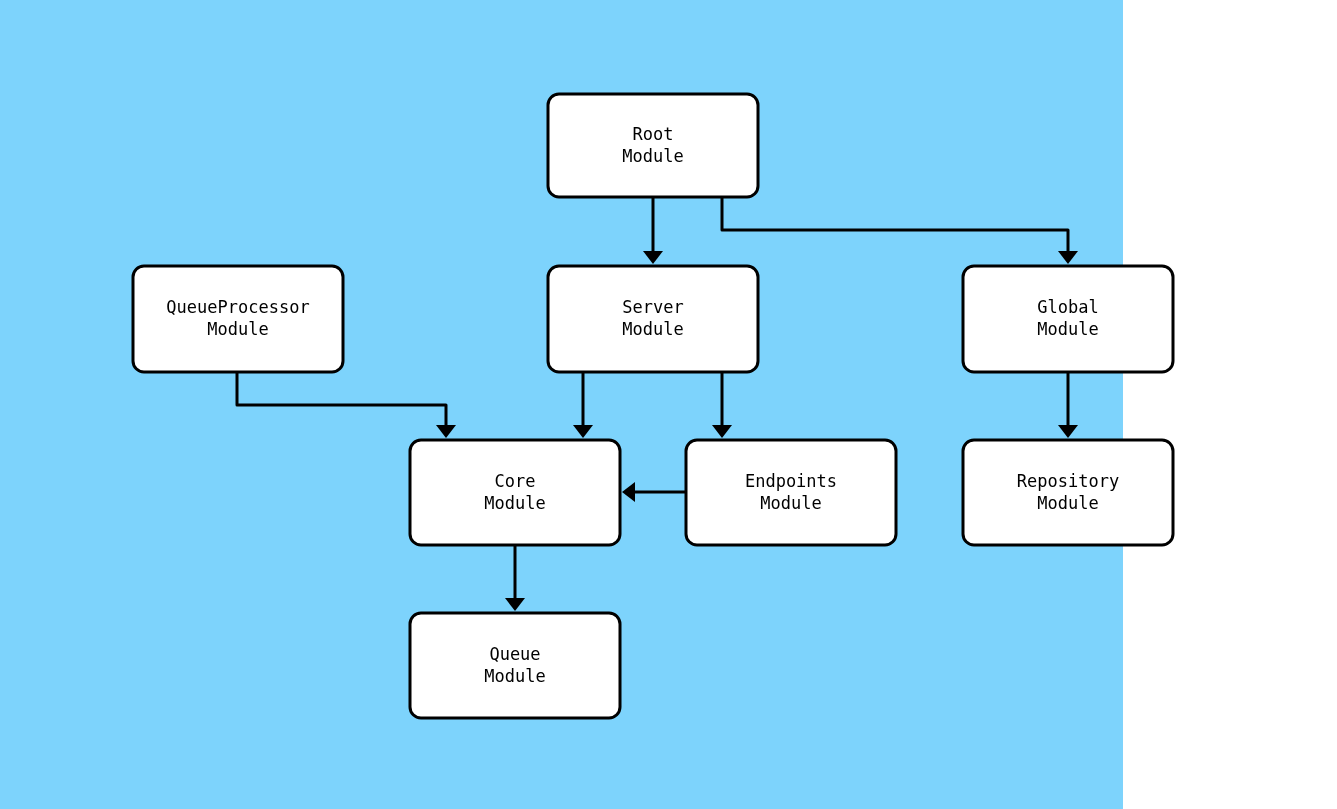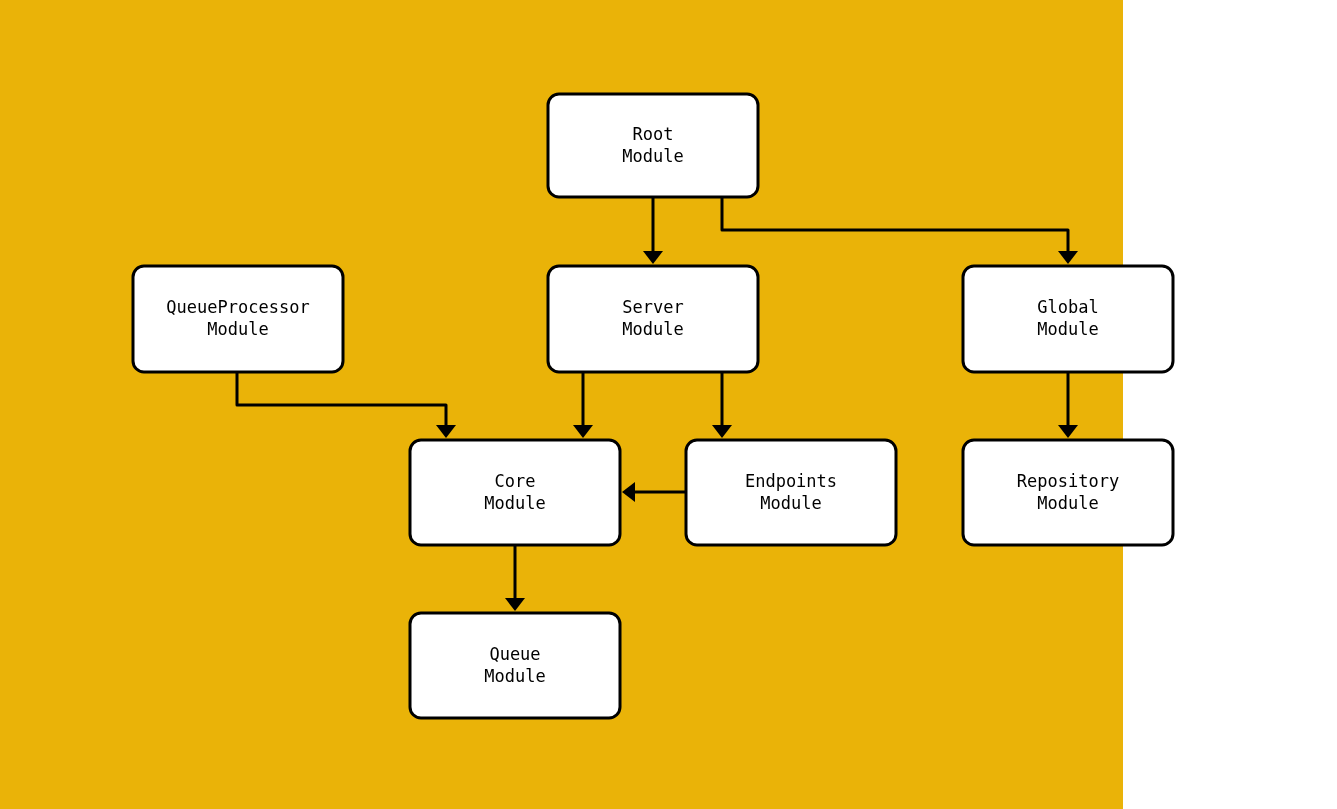--- a/index.html
+++ b/index.html
@@ -10,21 +10,21 @@
   body {
     width: 1337px;
     height: 809px;
     overflow: hidden;
     font-family: "DejaVu Sans Mono", monospace;
   }
   #diagram-root {
     position: relative;
     width: 1123px;
     height: 809px;
-    background: #eab308;
+    background: #7dd3fc;
   }
   svg.canvas {
     display: block;
     width: 1337px;
     height: 809px;
   }
   .node-rect {
     fill: #ffffff;
     stroke: #000000;
     stroke-width: 3;

